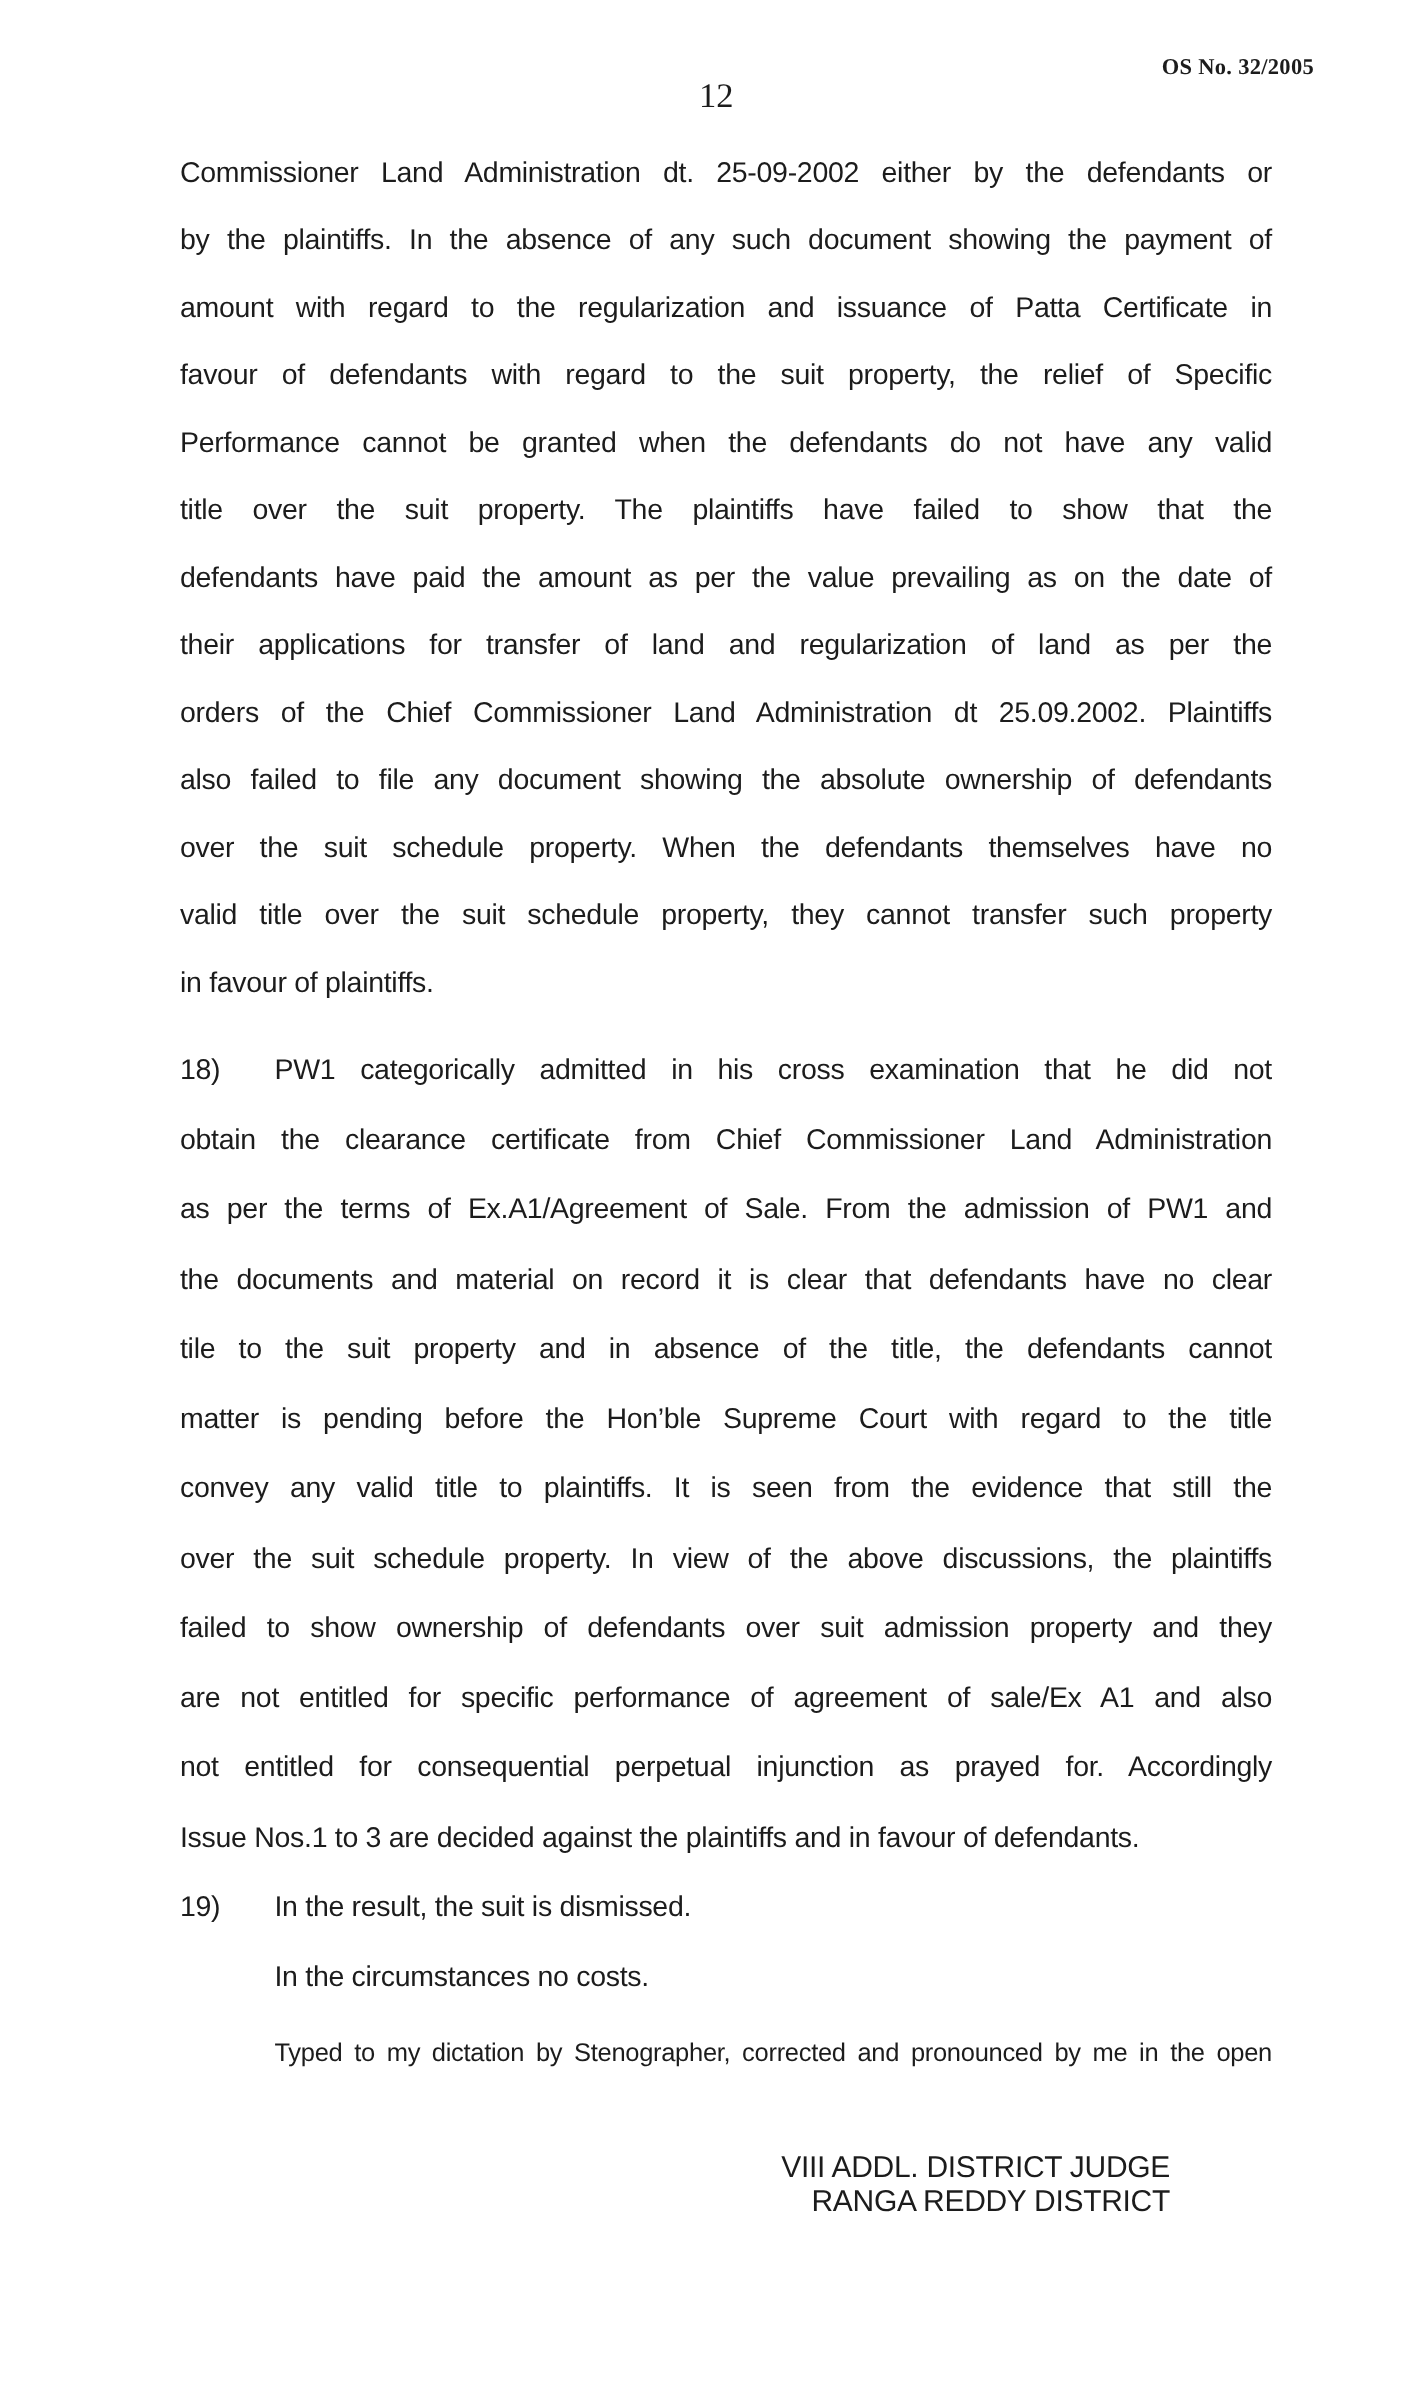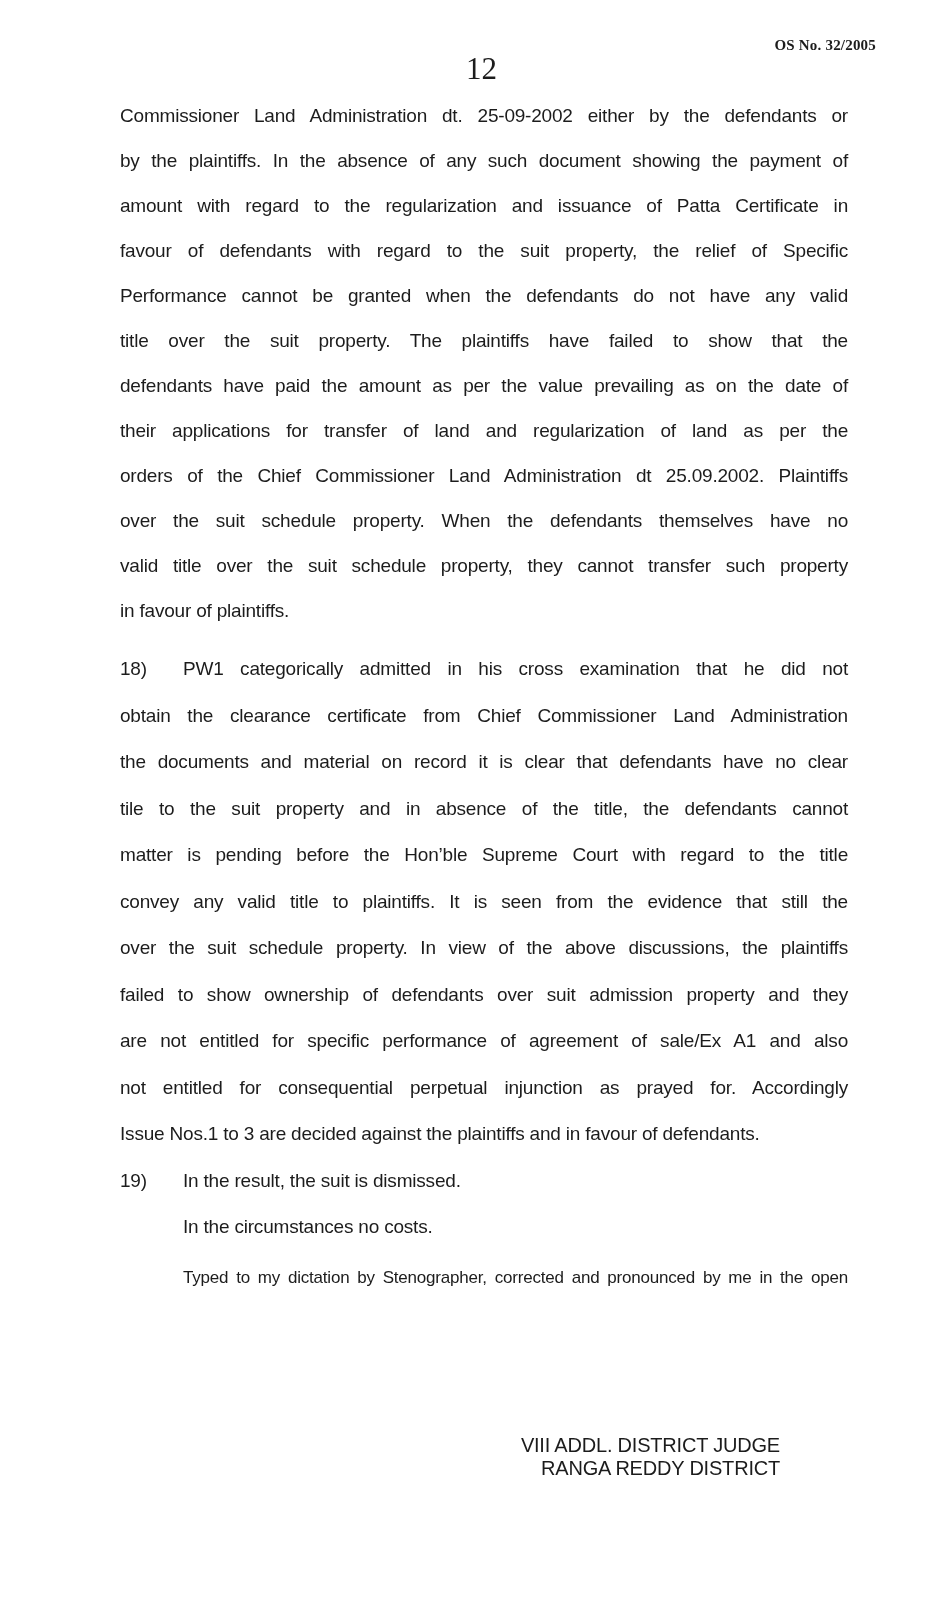--- a/index.html
+++ b/index.html
@@ -18,21 +18,21 @@
     top: 37px; right: 68px;
     font-family: Liberation Serif, serif;
     font-weight: bold;
     font-size: 15px;
     letter-spacing: 0.2px;
   }
   .page-num {
     position: absolute;
     top: 51px; left: 466px;
     font-family: "Liberation Serif", serif;
-    font-size: 31px;
+    font-size: 23px;
   }
 
   .body-col {
     position: absolute;
     left: 120px; top: 93px;
     width: 728px;
     font-size: 19px;
     letter-spacing: -0.2px;
   }
   .line { display: flex; }
@@ -102,37 +102,43 @@
         <div class="line">
           <span class="line-text just">defendants have paid the amount as per the value prevailing as on the date of</span>
         </div>
         <div class="line">
           <span class="line-text just">their applications for transfer of land and regularization of land as per the</span>
         </div>
         <div class="line">
           <span class="line-text just">orders of the Chief Commissioner Land Administration dt 25.09.2002.  Plaintiffs</span>
         </div>
         <div class="line">
+          <span class="line-text just">also failed to file any document showing the absolute ownership of defendants</span>
+        </div>
+        <div class="line">
           <span class="line-text just">over  the suit schedule property.  When the defendants themselves have no</span>
         </div>
         <div class="line">
           <span class="line-text just">valid title over the suit schedule property, they cannot transfer such property</span>
         </div>
         <div class="line">
           <span class="line-text">in favour of plaintiffs.</span>
         </div>
       </div>
 
     <div class="para-18">
         <div class="line">
           <span class="para-num">18)</span>
           <span class="line-text just">PW1 categorically admitted in his cross examination that he did not</span>
         </div>
         <div class="line">
           <span class="line-text just">obtain the clearance certificate from Chief Commissioner Land Administration</span>
+        </div>
+        <div class="line">
+          <span class="line-text just">as per the terms of Ex.A1/Agreement of Sale.  From the admission of PW1 and</span>
         </div>
         <div class="line">
           <span class="line-text just">the documents and material on record it is clear that defendants have no clear</span>
         </div>
         <div class="line">
           <span class="line-text just">tile to the suit property and in absence of the title, the defendants cannot</span>
         </div>
         <div class="line">
           <span class="line-text just">matter is pending before the Hon’ble Supreme Court with regard to the title</span>
         </div>

